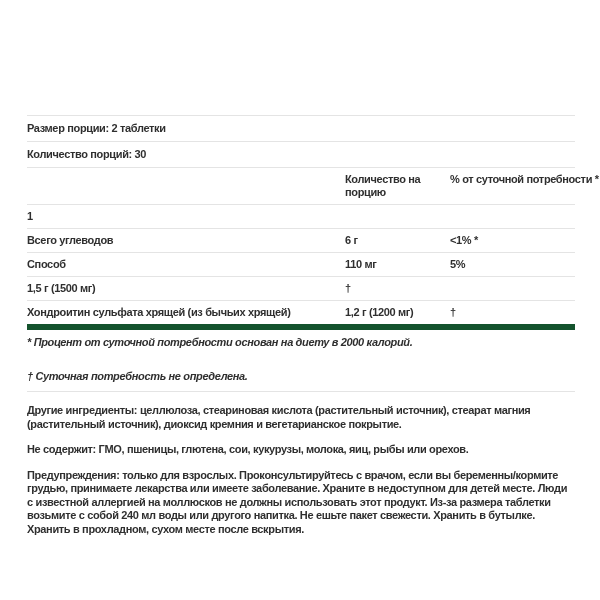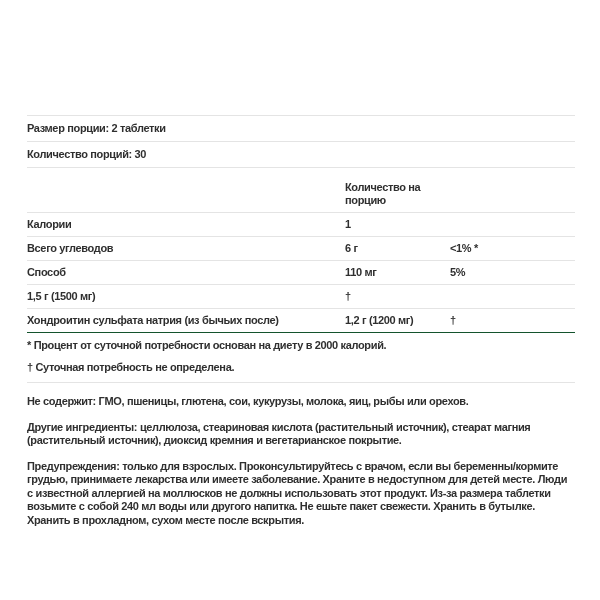--- a/index.html
+++ b/index.html
@@ -26,59 +26,60 @@
   .grid {
     display: grid;
     grid-template-columns: 318px 105px 1fr;
   }
 
   .hdr-row {
     border-top: 1px solid #e4e4e4;
     padding: 5px 0;
     line-height: 13px;
   }
-  .hdr-amount { max-width: 95px; margin-top: 8px; }
+  .hdr-amount { max-width: 95px; }
   .hdr-dv { white-space: nowrap; }
 
   .n-row {
     border-top: 1px solid #e4e4e4;
     padding: 6px 0;
     line-height: 11px;
   }
 
   .fn-block {
-    border-top: 1px solid #14532d;
+    border-top: 6px solid #14532d;
     border-bottom: 1px solid #e4e4e4;
     padding: 7px 0 9px;
+    font-style: italic;
   }
   .fn { line-height: 11px; }
-  .fn + .fn { margin-top: 11px; }
+  .fn + .fn { margin-top: 23px; }
 
   .para { margin-top: 12px; line-height: 13.5px; }
 </style>
 </head>
 <body>
 
 <div class="panel">
 
   <div class="info-row">
     <span>Размер порции: 2 таблетки</span>
   </div>
 
   <div class="info-row">
     <span>Количество порций: 30</span>
   </div>
 
   <div class="grid hdr-row">
     <div></div>
     <div class="hdr-amount">Количество на порцию</div>
+    <div class="hdr-dv">% от суточной потребности *</div>
   </div>
 
   <div class="grid n-row">
-    <div>Калории</div>
     <div>1</div>
     <div></div>
   </div>
 
   <div class="grid n-row">
     <div>Всего углеводов</div>
     <div>6 г</div>
     <div>&lt;1% *</div>
   </div>
 
@@ -87,30 +88,30 @@
     <div>110 мг</div>
     <div>5%</div>
   </div>
 
   <div class="grid n-row">
     <div>1,5 г (1500 мг)</div>
     <div>†</div>
   </div>
 
   <div class="grid n-row">
-    <div>Хондроитин сульфата натрия (из бычьих после)</div>
+    <div>Хондроитин сульфата хрящей (из бычьих хрящей)</div>
     <div>1,2 г (1200 мг)</div>
     <div>†</div>
   </div>
 
   <div class="fn-block">
     <div class="fn">* Процент от суточной потребности основан на диету в 2000 калорий.</div>
     <div class="fn">† Суточная потребность не определена.</div>
   </div>
 
 
+  <div class="para">Другие ингредиенты: целлюлоза, стеариновая кислота (растительный источник), стеарат магния (растительный источник), диоксид кремния и вегетарианское покрытие.</div>
+
   <div class="para">Не содержит: ГМО, пшеницы, глютена, сои, кукурузы, молока, яиц, рыбы или орехов.</div>
-
-  <div class="para">Другие ингредиенты: целлюлоза, стеариновая кислота (растительный источник), стеарат магния (растительный источник), диоксид кремния и вегетарианское покрытие.</div>
 
   <div class="para">Предупреждения: только для взрослых. Проконсультируйтесь с врачом, если вы беременны/кормите грудью, принимаете лекарства или имеете заболевание. Храните в недоступном для детей месте. Люди с известной аллергией на моллюсков не должны использовать этот продукт. Из-за размера таблетки возьмите с собой 240 мл воды или другого напитка. Не ешьте пакет свежести. Хранить в бутылке. Хранить в прохладном, сухом месте после вскрытия.</div>
 
 </div>
 
 </body></html>

